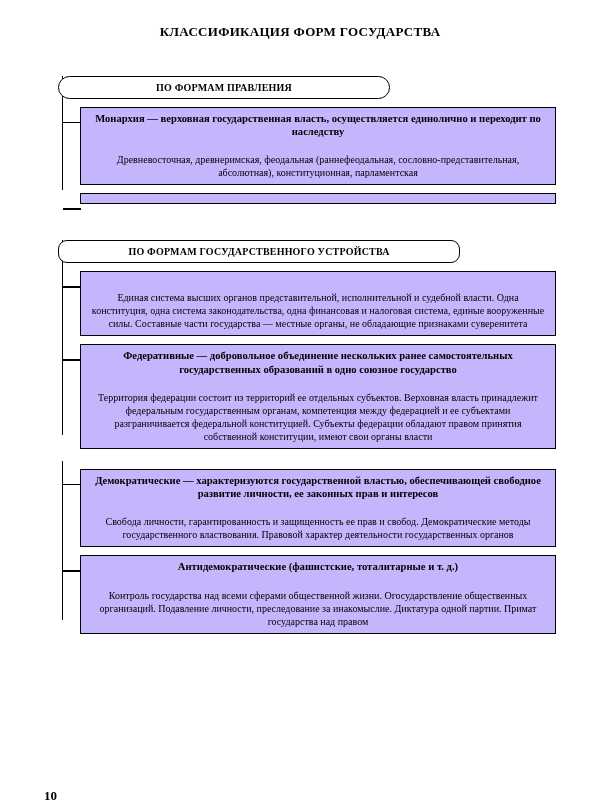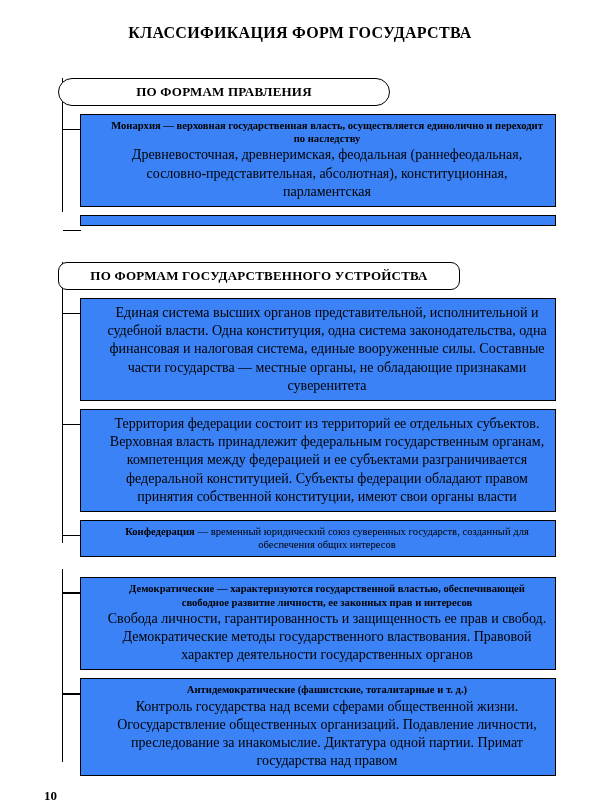--- a/index.html
+++ b/index.html
@@ -17,38 +17,38 @@
   }
   .page {
     width: 600px;
     height: 800px;
     position: relative;
     box-sizing: border-box;
     padding: 0;
   }
   .page-title {
     text-align: center;
-    font-size: 16px;
+    font-size: 13px;
     font-weight: bold;
     letter-spacing: 0.3px;
     margin: 24px 0 0 0;
     padding: 0 5px;
     text-transform: uppercase;
   }
   .content {
     position: relative;
     margin: 18px 44px 0 44px;
   }
   
   .section-pill {
     border: 1.2px solid #000;
     border-radius: 14px;
     text-align: center;
     font-weight: bold;
-    font-size: 13px;
+    font-size: 10px;
     padding: 5px 10px 5px 10px;
     background: #fff;
     position: relative;
     z-index: 3;
     letter-spacing: 0.2px;
     margin-top: 36px;
   }
   .section {
     position: relative;
     margin-bottom: 12px;
@@ -63,24 +63,24 @@
     background: #000;
     z-index: 1;
   }
   .children {
     position: relative;
     margin-left: 36px;
     padding-top: 8px;
   }
   .box {
     border: 1.2px solid #000;
-    background: #3b82f6;
+    background: #c4b5fd;
     position: relative;
     margin-bottom: 8px;
-    padding: 4px 8px 5px 26px;
+    padding: 4px 8px 5px 8px;
     z-index: 2;
   }
   
   .box::before {
     content: "";
     position: absolute;
     left: -18px;
     top: 14px;
     width: 18px;
     height: 1.2px;
@@ -91,23 +91,23 @@
     text-align: center;
     font-weight: bold;
     font-size: 10.6px;
     line-height: 1.25;
   }
   .box .head .plain {
     font-weight: normal;
   }
   .box .body {
     text-align: center;
-    font-size: 14px;
+    font-size: 10px;
     line-height: 1.3;
-    margin-top: 1px;
+    margin-top: 15px;
   }
   .box.single .head {
     font-weight: bold;
   }
   .page-number {
     position: absolute;
     left: 44px;
     bottom: 20px;
     font-size: 13px;
     font-weight: bold;
@@ -144,26 +144,24 @@
     <div class="section">
       <div class="spine"></div>
       <div class="section-pill s2-pill">ПО ФОРМАМ ГОСУДАРСТВЕННОГО УСТРОЙСТВА</div>
       <div class="children">
 
         <div class="box">
           <div class="body">Единая система высших органов представительной, исполнительной и судебной власти. Одна конституция, одна система законодательства, одна финансовая и налоговая система, единые вооруженные силы. Составные части государства — местные органы, не обладающие признаками суверенитета</div>
         </div>
 
         <div class="box">
+          <div class="head">Федеративные — добровольное объединение нескольких ранее самостоятельных государственных образований в одно союзное государство</div>
           <div class="body">Территория федерации состоит из территорий ее отдельных субъектов. Верховная власть принадлежит федеральным государственным органам, компетенция между федерацией и ее субъектами разграничивается федеральной конституцией. Субъекты федерации обладают правом принятия собственной конституции, имеют свои органы власти</div>
         </div>
 
-        <div class="box single">
-          <div class="head"><span>Конфедерация</span><span class="plain"> — временный юридический союз суверенных государств, созданный для обеспечения общих интересов</span></div>
-        </div>
 
       </div>
     </div>
 
     <div class="section">
       <div class="spine"></div>
       <div class="children">
 
         <div class="box">
           <div class="head">Демократические — характеризуются государственной властью, обеспечивающей свободное развитие личности, ее законных прав и интересов</div>

